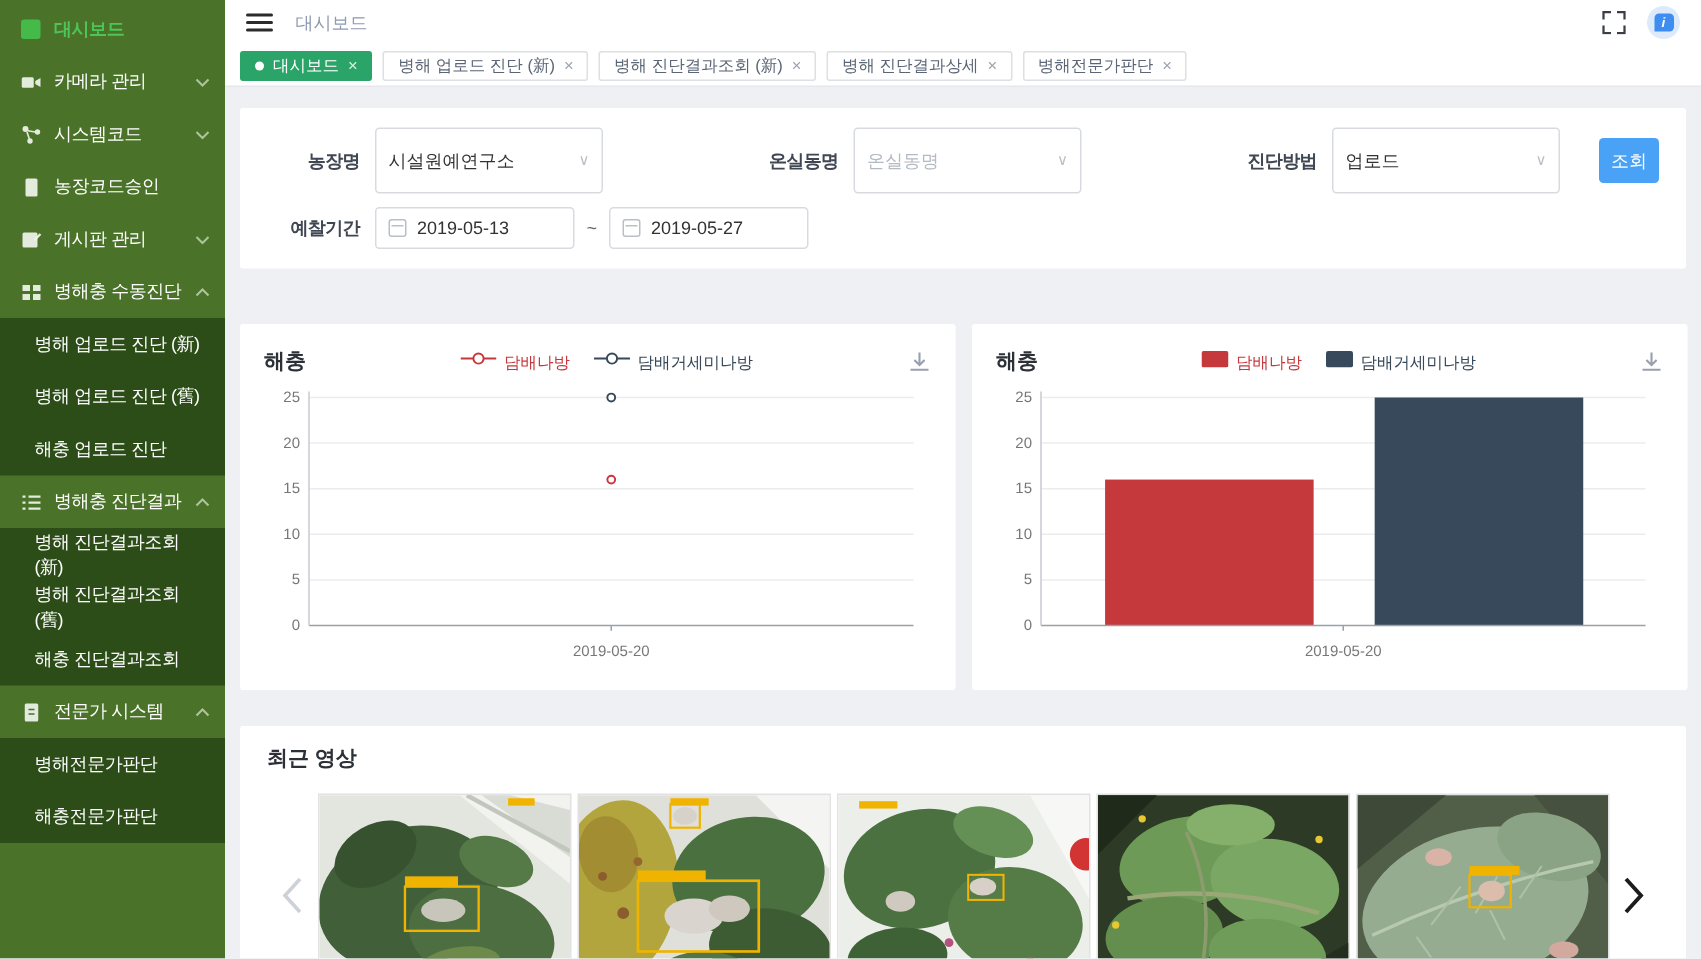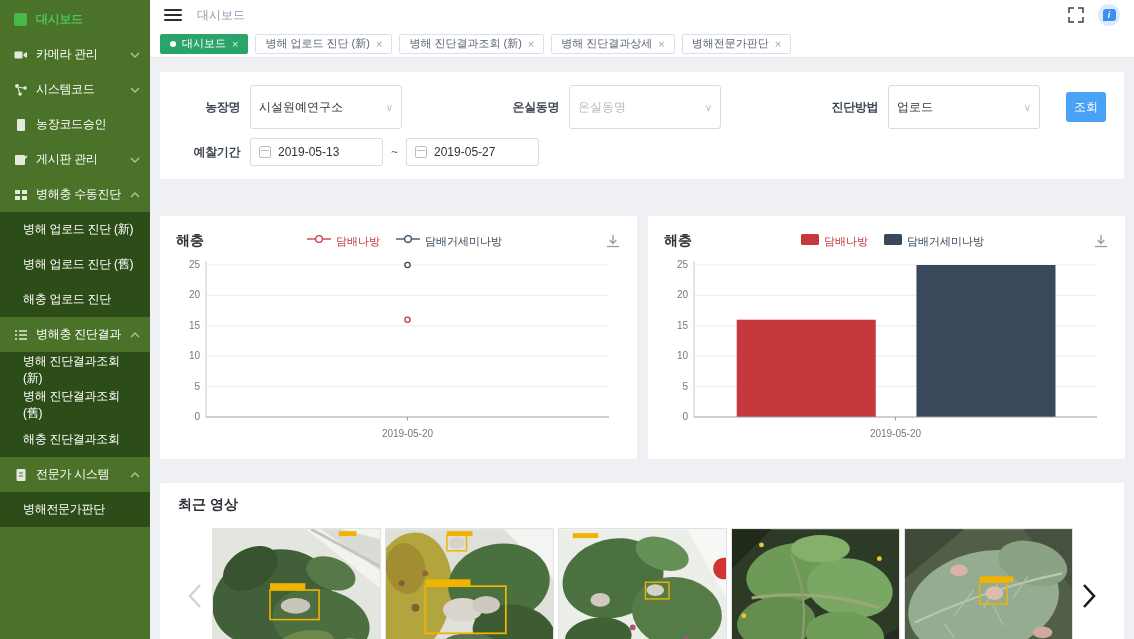--- a/index.html
+++ b/index.html
@@ -191,20 +191,23 @@
           </svg>
         </span>
       <span class="lbl">전문가 시스템</span>
       <svg class="chev" viewBox="0 0 10 6">
           <polyline points="1,5 5,1 9,5" fill="none" stroke="#cfe0c2" stroke-width="1.4"></polyline>
         </svg>
     </div>
     <div class="s-sub">
       <div class="s-item">
           <span class="lbl">병해전문가판단</span>
+        </div>
+      <div class="s-item">
+          <span class="lbl">해충전문가판단</span>
         </div>
     </div>
   </aside>
 
   <div class="main">
     <div class="topbar">
       <div class="burger">
           <i></i>
           <i></i>
           <i></i>

